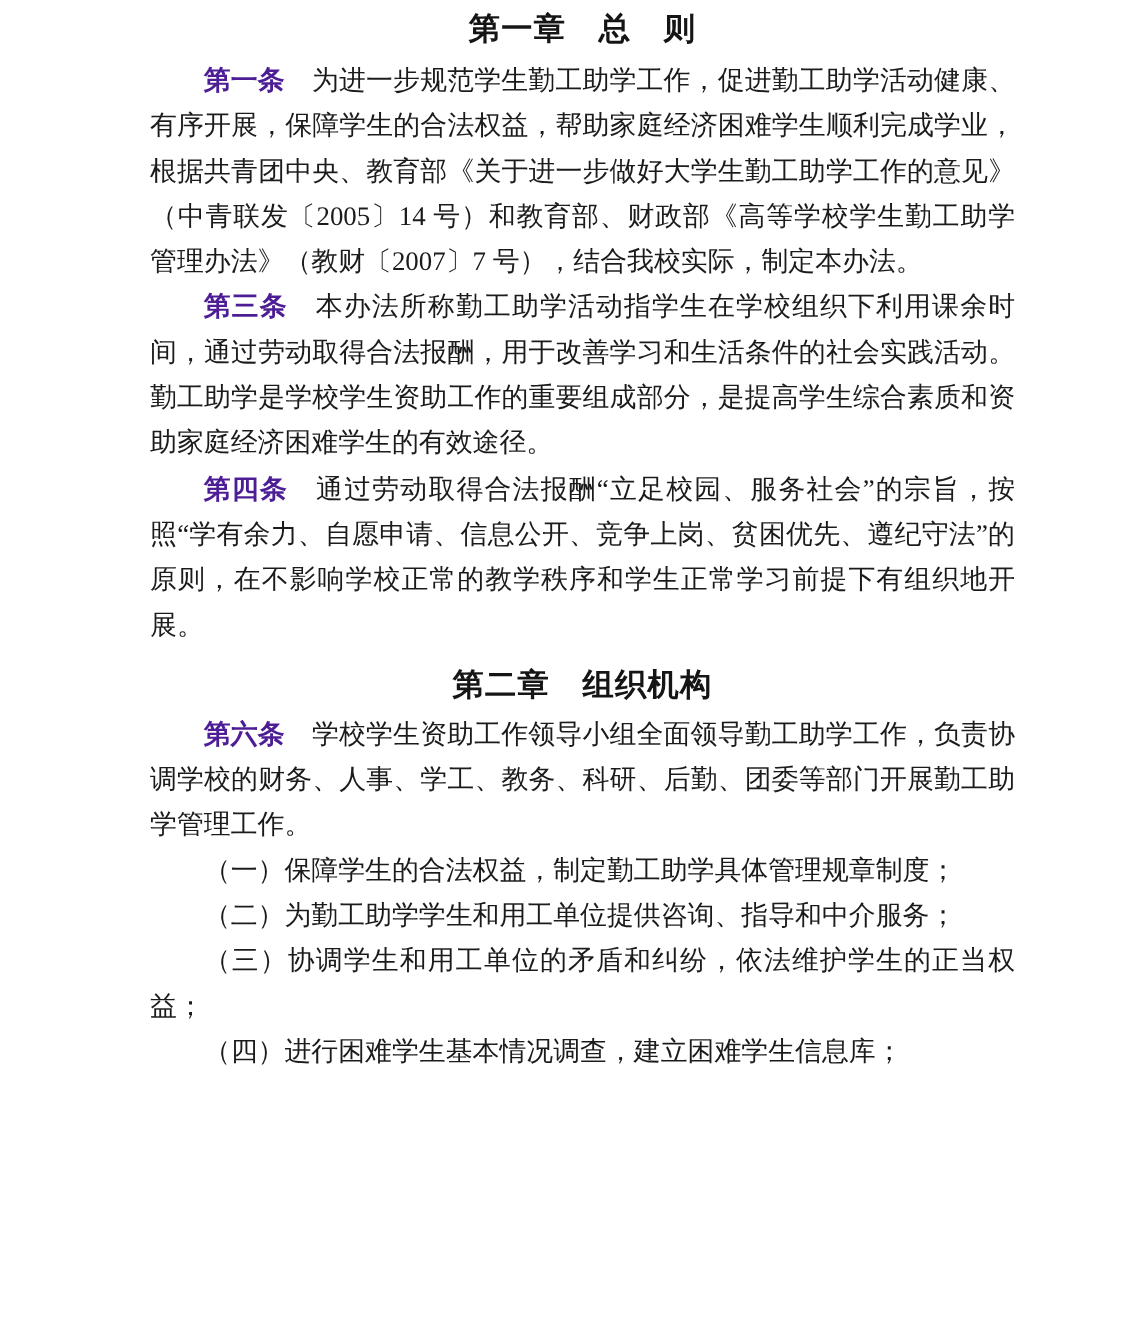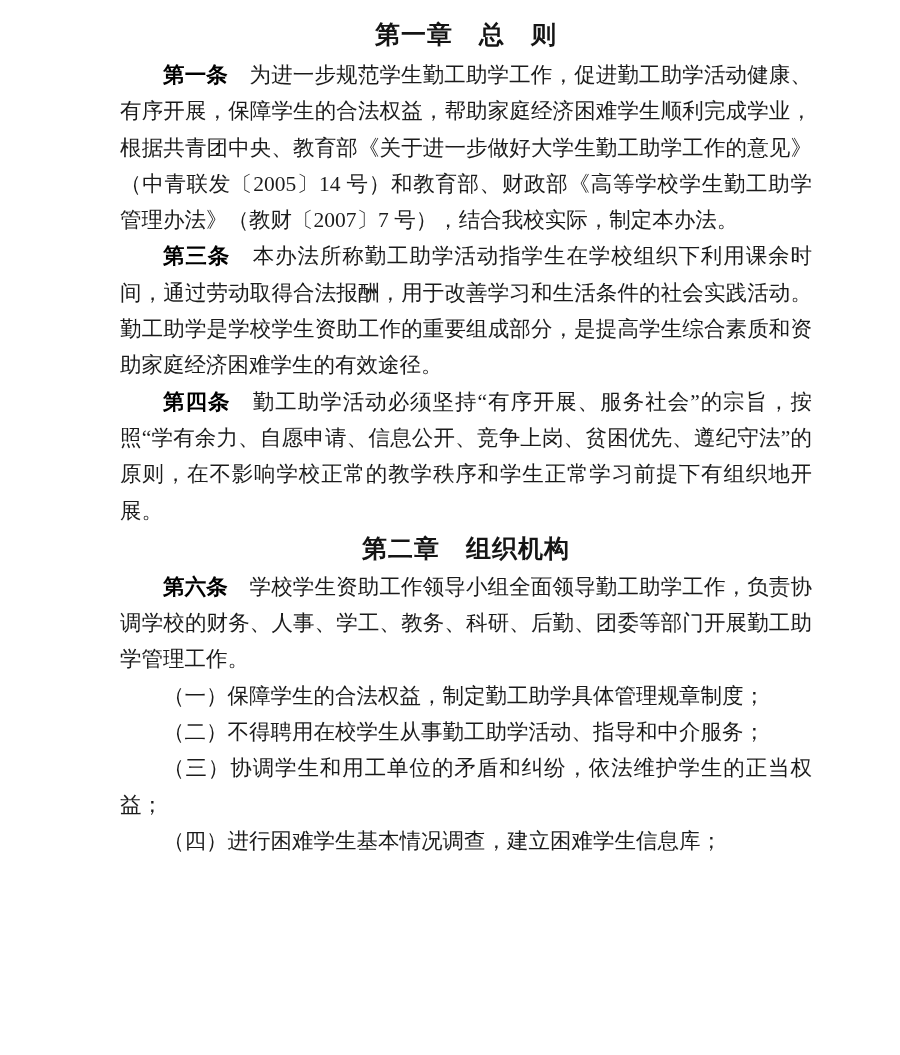--- a/index.html
+++ b/index.html
@@ -11,69 +11,70 @@
     width: 900px;
     height: 1055px;
     overflow: hidden;
     color: #1b1b1b;
     font-family: "Liberation Serif", "DejaVu Serif", serif;
   }
   .page {
     box-sizing: border-box;
     width: 900px;
     height: 1055px;
-    padding: 13px 88px 0 120px;
+    padding: 2px 88px 0 120px;
     background: #ffffff;
   }
   .chapter-heading {
     margin: 0;
     font-size: 25px;
     font-weight: bold;
     text-align: center;
     line-height: 44px;
     color: #151515;
     letter-spacing: 1px;
   }
   .chapter-heading.second {
     line-height: 40px;
+    margin-top: 11px;
   }
   .para {
     margin: 0;
     font-size: 21.5px;
     line-height: 36.3px;
     text-align: justify;
     text-indent: 2em;
     word-break: break-all;
   }
   .para b {
     font-weight: bold;
-    color: #000000;
+    color: #4c1d95;
   }
 </style>
 </head>
 <body>
 
 <div class="page">
 
   <h1 class="chapter-heading">第一章　总　则</h1>
 
   <p class="para"><b>第一条　</b><span>为进一步规范学生勤工助学工作，促进勤工助学活动健康、有序开展，保障学生的合法权益，帮助家庭经济困难学生顺利完成学业，根据共青团中央、教育部《关于进一步做好大学生勤工助学工作的意见》（中青联发〔2005〕14 号）和教育部、财政部《高等学校学生勤工助学管理办法》（教财〔2007〕7 号），结合我校实际，制定本办法。</span></p>
 
 
   <p class="para"><b>第三条　</b><span>本办法所称勤工助学活动指学生在学校组织下利用课余时间，通过劳动取得合法报酬，用于改善学习和生活条件的社会实践活动。勤工助学是学校学生资助工作的重要组成部分，是提高学生综合素质和资助家庭经济困难学生的有效途径。</span></p>
 
-  <p class="para"><b>第四条　</b><span>勤工助学活动必须坚持“有序开展、服务社会”的宗旨，按照“学有余力、自愿申请、信息公开、竞争上岗、贫困优先、遵纪守法”的原则，在不影响学校正常的教学秩序和学生正常学习前提下有组织地开展。</span></p>
+  <p class="para"><b>第四条　</b><span>通过劳动取得合法报酬“立足校园、服务社会”的宗旨，按照“学有余力、自愿申请、信息公开、竞争上岗、贫困优先、遵纪守法”的原则，在不影响学校正常的教学秩序和学生正常学习前提下有组织地开展。</span></p>
 
 
   <h1 class="chapter-heading second">第二章　组织机构</h1>
 
   <p class="para"><b>第六条　</b><span>学校学生资助工作领导小组全面领导勤工助学工作，负责协调学校的财务、人事、学工、教务、科研、后勤、团委等部门开展勤工助学管理工作。</span></p>
 
 
   <p class="para"><b></b><span>（一）保障学生的合法权益，制定勤工助学具体管理规章制度；</span></p>
 
-  <p class="para"><b></b><span>（二）不得聘用在校学生从事勤工助学活动、指导和中介服务；</span></p>
+  <p class="para"><b></b><span>（二）为勤工助学学生和用工单位提供咨询、指导和中介服务；</span></p>
 
   <p class="para"><b></b><span>（三）协调学生和用工单位的矛盾和纠纷，依法维护学生的正当权益；</span></p>
 
   <p class="para"><b></b><span>（四）进行困难学生基本情况调查，建立困难学生信息库；</span></p>
 
 </div>
 
 </body></html>

